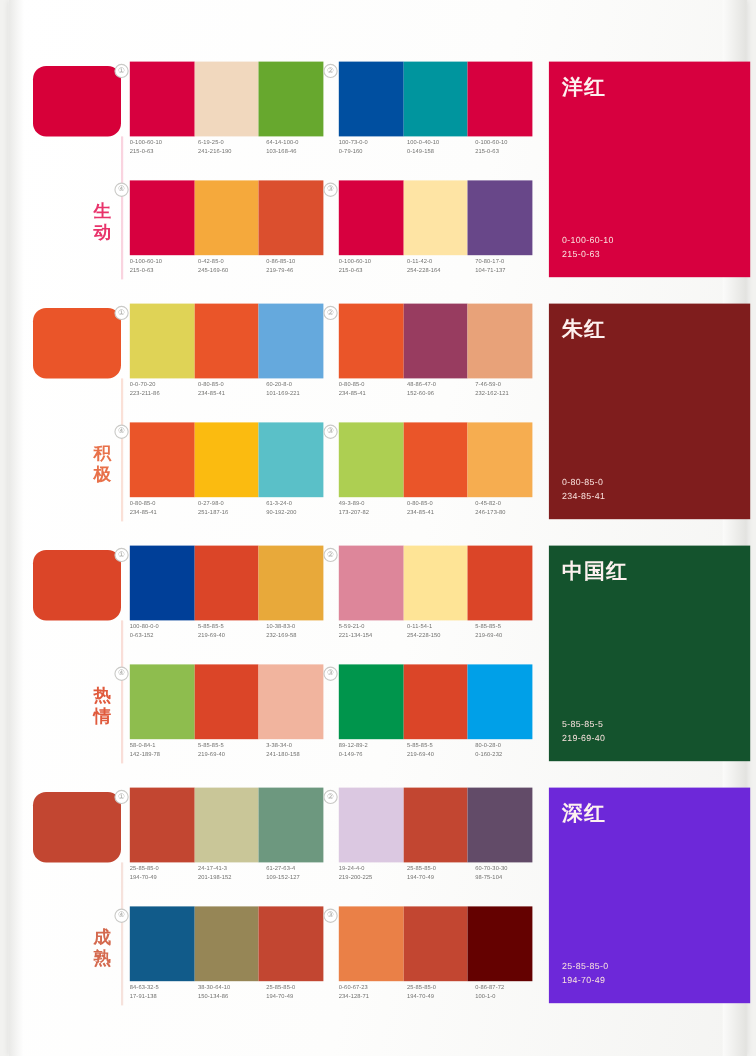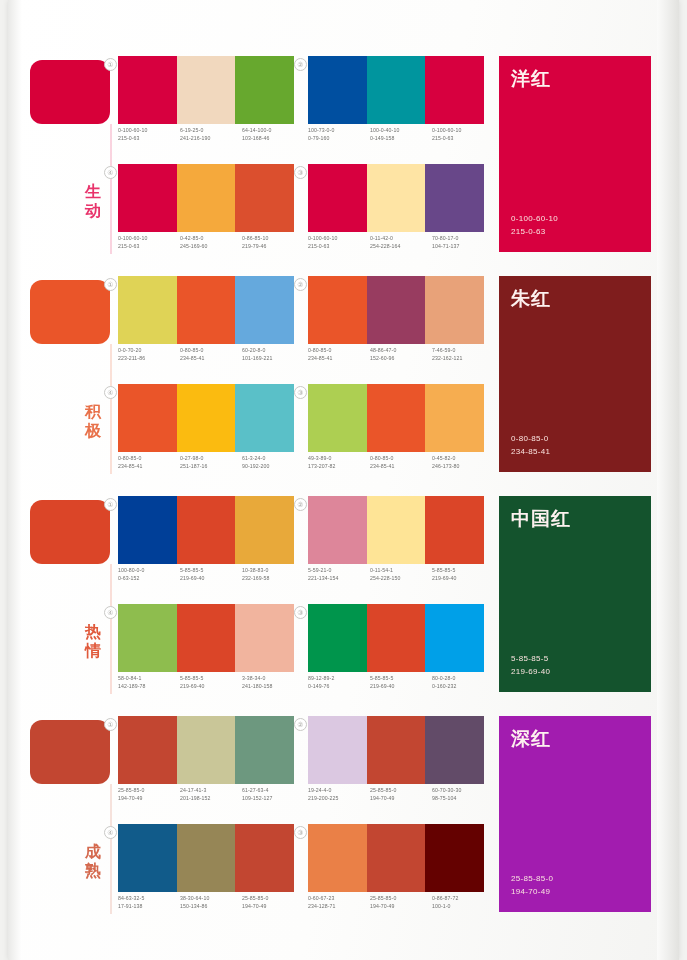--- a/index.html
+++ b/index.html
@@ -57,21 +57,21 @@
   }
   .swatches{position:absolute;left:0;top:0;width:176px;height:68px;display:flex;}
   .sw{flex:1;height:68px;}
   .labels{position:absolute;left:0;top:70px;width:186px;display:flex;}
   .lab{width:62px;font-size:5.2px;line-height:8px;color:#6f6f6d;
        font-family:"Liberation Sans",sans-serif;letter-spacing:.1px;}
   .lab b{display:block;font-weight:normal;}
 
   
   .big{
-    position:absolute;left:499px;top:4px;width:152px;height:196px;
+    position:absolute;left:499px;top:4px;width:152px;height:196px;padding-left:31px;
   }
   .big-name{
     position:absolute;left:12px;top:10px;
     font-size:19px;font-weight:bold;color:#fdf1ef;
     font-family:"DejaVu Sans","Liberation Sans",sans-serif;
     letter-spacing:1px;
   }
   .big-vals{
     position:absolute;left:12px;bottom:14px;
     font-size:8px;line-height:13px;color:#fae3df;letter-spacing:.3px;
@@ -492,21 +492,21 @@
               <b>25-85-85-0</b>
               <b>194-70-49</b>
             </div>
             <div class="lab">
               <b>0-86-87-72</b>
               <b>100-1-0</b>
             </div>
           </div>
         </div>
       </div>
-      <div class="big" style="background: #a21caf;">
+      <div class="big" style="background: #6d28d9;">
         <div class="big-name">深红</div>
         <div class="big-vals">
           <b>25-85-85-0</b>
           <b>194-70-49</b>
         </div>
       </div>
     </div>
   </div>
 
 </body></html>

